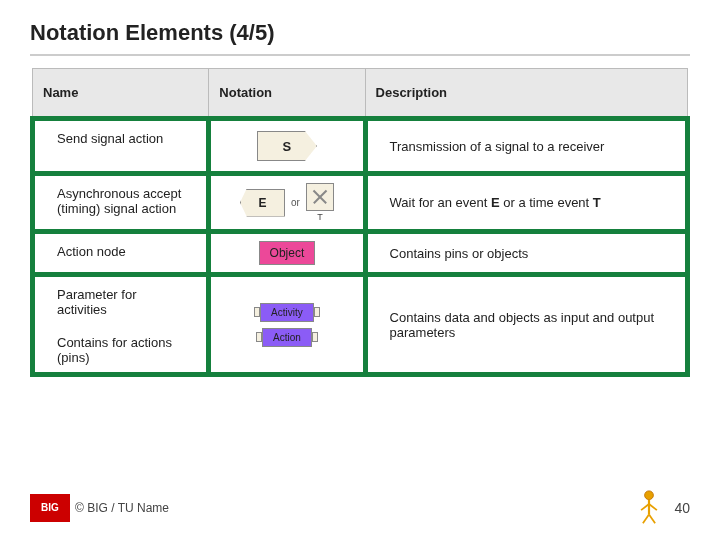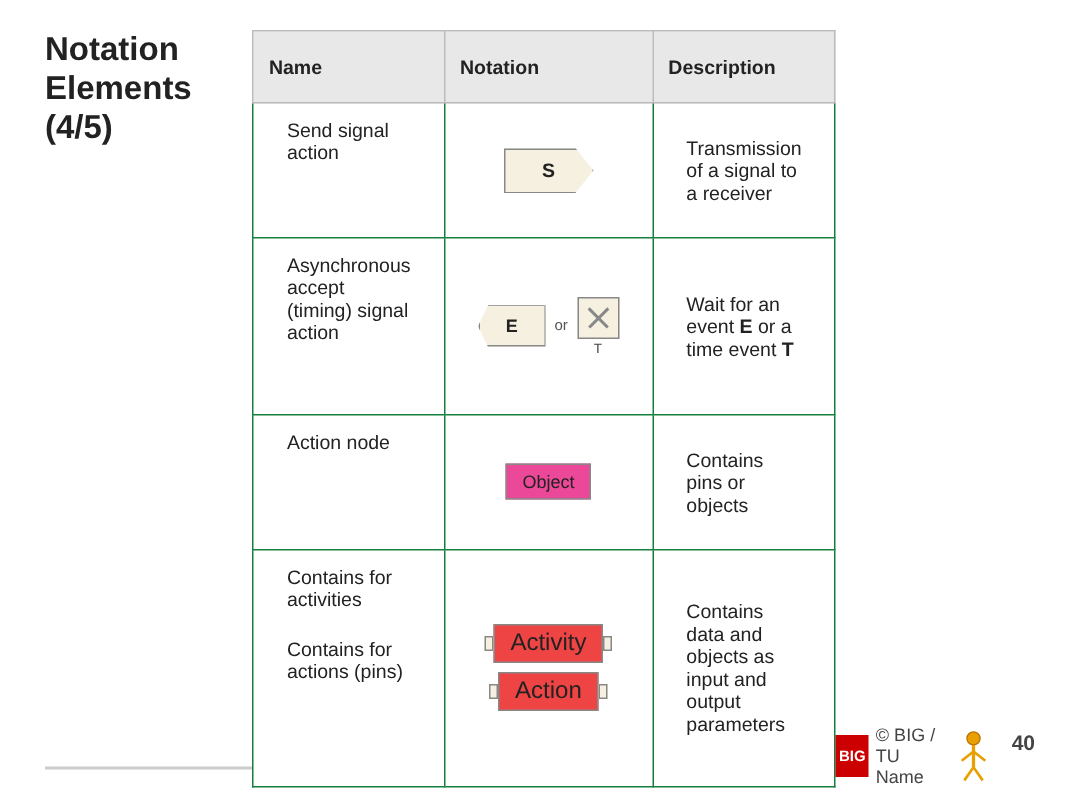--- a/index.html
+++ b/index.html
@@ -9,21 +9,21 @@
       width: 720px;
       height: 540px;
       overflow: hidden;
       position: relative;
     }
     .page {
       width: 720px;
       height: 540px;
       padding: 20px 30px 15px 30px;
       display: flex;
-      flex-direction: row;
+      flex-direction: column;
     }
     .page-title {
       font-size: 22px;
       font-weight: bold;
       color: #222;
       margin-bottom: 12px;
       padding-bottom: 8px;
       border-bottom: 2px solid #ccc;
     }
     table {
@@ -33,21 +33,21 @@
     }
     th {
       background: #e8e8e8;
       text-align: left;
       padding: 16px 10px;
       font-weight: bold;
       border: 1px solid #bbb;
       color: #222;
     }
     td {
-      border: 1px solid #15803d;
+      border: 5px solid #15803d;
       padding: 7px 22px;
       vertical-align: middle;
       color: #222;
     }
     td.name-col {
       width: 175px;
       vertical-align: top;
       padding-top: 10px;
     }
     td.notation-col {
@@ -139,24 +139,24 @@
       background: #ec4899;
       padding: 4px 10px;
       font-size: 12px;
       display: inline-block;
     }
     
     .param-box {
       display: inline-flex;
       align-items: center;
       position: relative;
-      background: #ef4444;
+      background: #8b5cf6;
       border: 1.5px solid #888;
       padding: 3px 10px;
-      font-size: 16px;
+      font-size: 10px;
       justify-content: center;
     }
     .param-box .pin-left {
       position: absolute;
       left: -7px;
       top: 50%;
       transform: translateY(-50%);
       width: 6px;
       height: 10px;
       background: #f5f0e0;
@@ -275,21 +275,21 @@
         <td class="notation-col">
           <div class="object-node">
             <span>Object</span>
           </div>
         </td>
         <td class="desc-col">Contains pins or objects</td>
       </tr>
 
       <tr class="param-merged">
         <td class="name-col">
-          <div style="margin-bottom:18px;">Contains for activities</div>
+          <div style="margin-bottom:18px;">Parameter for activities</div>
           <div>Contains for actions (pins)</div>
         </td>
         <td class="notation-col">
           <div class="notation-combined">
             <div class="param-box">
               <div class="pin-left"></div>
               <span>Activity</span>
               <div class="pin-right"></div>
             </div>
             <div class="param-box">
@@ -302,21 +302,21 @@
         <td class="desc-col combined-desc">Contains data and objects as input and output parameters</td>
       </tr>
     </tbody>
   </table>
 
   <div class="footer">
     <div class="footer-logo">
       <div class="logo-box">BIG</div>
       <span class="footer-text">© BIG / TU Name</span>
     </div>
-    <div style="display:flex;gap:10px;font-weight:bold;">
+    <div style="display:flex;align-items:center;gap:10px;">
       <svg class="stick-figure" viewBox="0 0 30 40" width="30" height="40">
         <circle cx="15" cy="6" r="5" fill="#e8a000" stroke="#c07000" stroke-width="1"></circle>
         <line x1="15" y1="11" x2="15" y2="28" stroke="#e8a000" stroke-width="2.5"></line>
         <line x1="15" y1="16" x2="6" y2="23" stroke="#e8a000" stroke-width="2"></line>
         <line x1="15" y1="16" x2="24" y2="23" stroke="#e8a000" stroke-width="2"></line>
         <line x1="15" y1="28" x2="8" y2="38" stroke="#e8a000" stroke-width="2"></line>
         <line x1="15" y1="28" x2="22" y2="38" stroke="#e8a000" stroke-width="2"></line>
       </svg>
       <span class="footer-page">40</span>
     </div>

